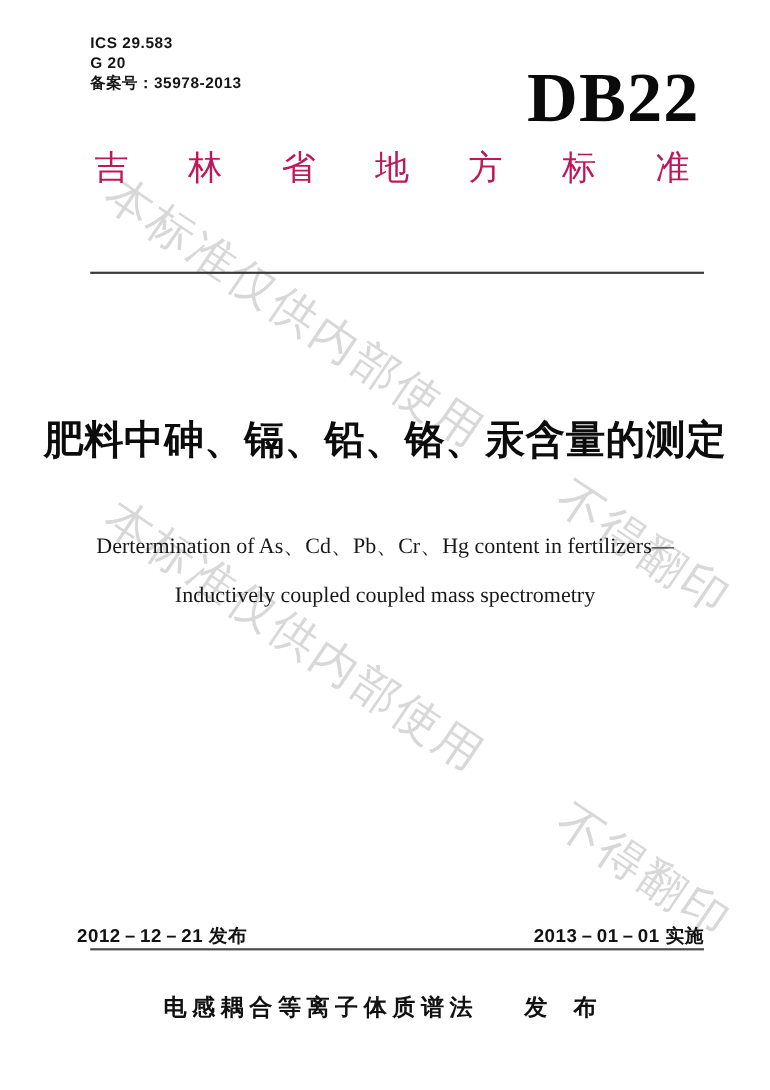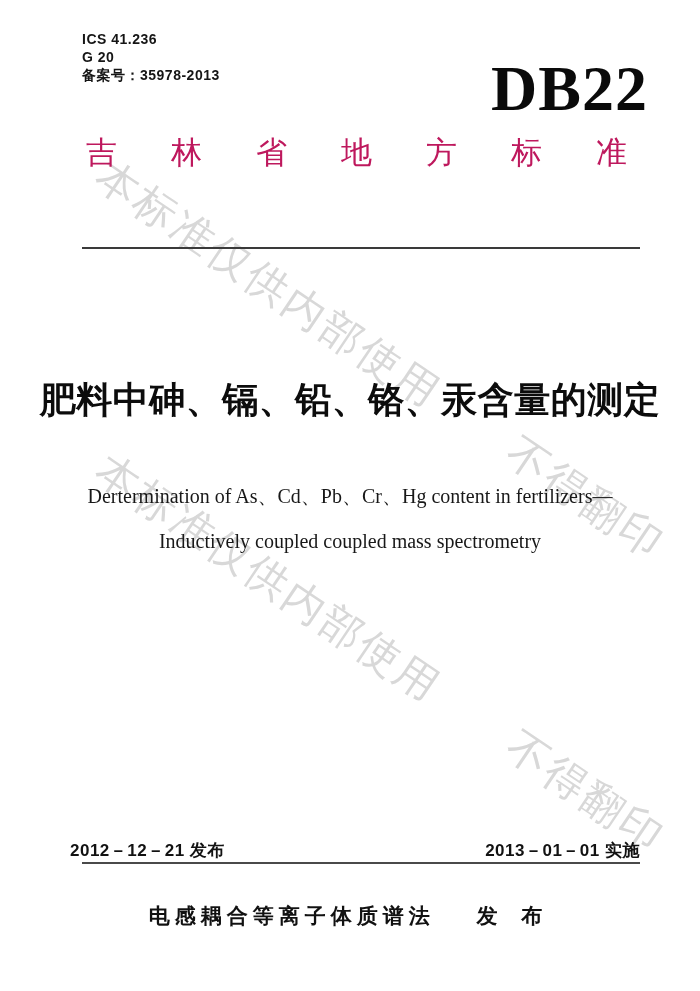--- a/index.html
+++ b/index.html
@@ -32,21 +32,21 @@
   .wm-upper { top: 148px; }
   .wm-lower { top: 442px; }
   
   .content { position: absolute; inset: 0; z-index: 1; }
   .ics-block {
     position: absolute; left: 82px; top: 30px;
     font-size: 14px; font-weight: 600; line-height: 18px;
     letter-spacing: 0.5px;
   }
   .db22-logo {
-    position: absolute; right: 52px; top: 52px;
+    position: absolute; right: 64px; top: 52px;
     font-family: "Liberation Serif", "DejaVu Serif", serif;
     font-size: 64px; font-weight: bold; letter-spacing: 1px;
     color: #0a0a0a;
   }
   .std-type {
     position: absolute; left: 86px; top: 132px;
     font-size: 31px; font-weight: normal;
     letter-spacing: 54px; white-space: nowrap;
     color: #be185d;
   }
@@ -97,21 +97,21 @@
 <body>
 
 <div class="page">
 
   <div class="watermark wm-upper">本标准仅供内部使用　　不得翻印</div>
   <div class="watermark wm-lower">本标准仅供内部使用　　不得翻印</div>
 
   <div class="content">
 
     <div class="ics-block">
-      <div>ICS 41.236</div>
+      <div>ICS 29.583</div>
       <div>G 20</div>
       <div>备案号：35978-2013</div>
     </div>
 
     <div class="db22-logo">DB22</div>
 
     <div class="std-type">吉林省地方标准</div>
 
 
     <div class="rule-top"></div>

